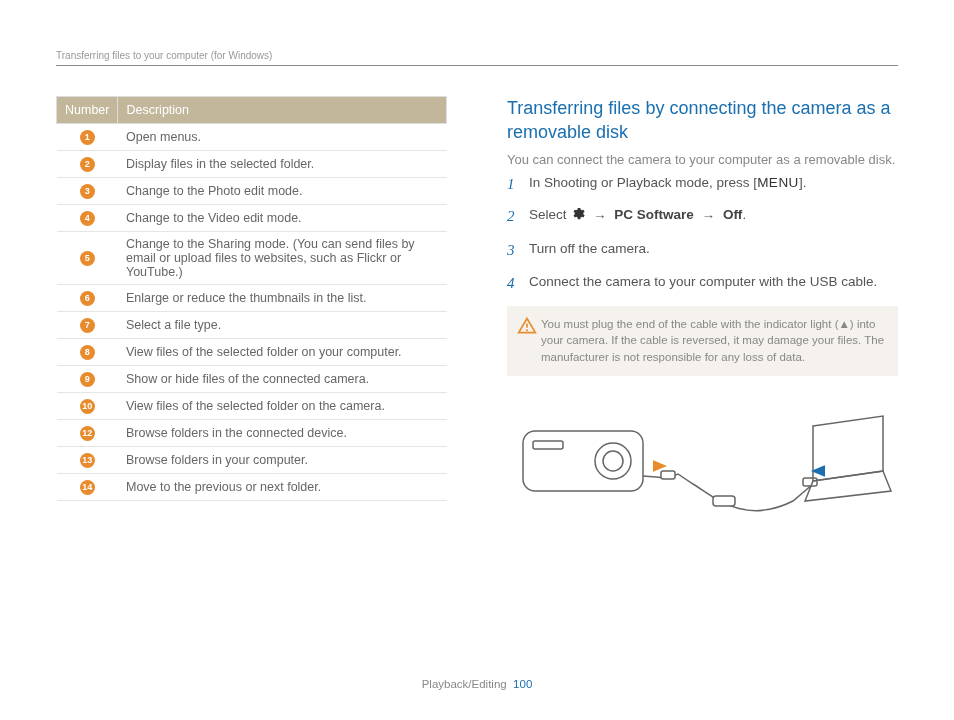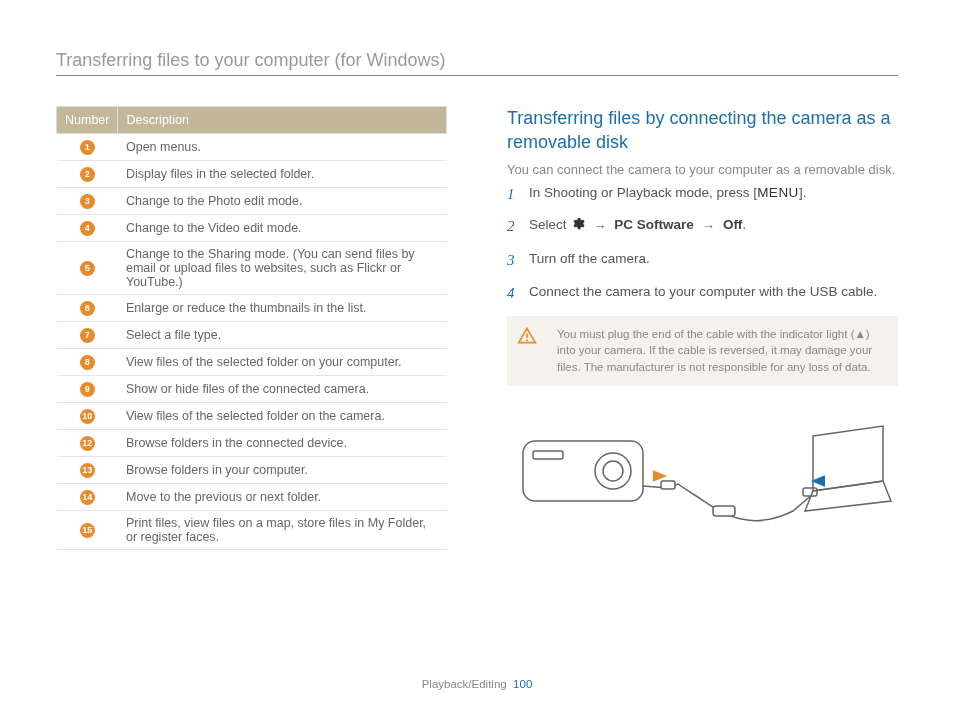--- a/index.html
+++ b/index.html
@@ -1,34 +1,34 @@
 <!DOCTYPE html>
 <html><head>
 <meta charset="utf-8">
 <style>
   *{box-sizing:border-box;margin:0;padding:0}
   body{font-family:Arial,Helvetica,sans-serif;font-size:13px;color:#555;background:#fff;width:954px;height:720px;position:relative;padding:50px 56px 0 56px}
   .header-row{border-bottom:1px solid #888;padding-bottom:4px;margin-bottom:30px}
-  .header-title{color:#999;font-size:18px;font-weight:300}
+  .header-title{color:#999;font-size:10px;font-weight:300}
   .columns{display:flex;gap:60px}
   .col{flex:1}
   table{border-collapse:collapse;width:100%;font-size:12.5px}
   thead th{background:#c2b79a;color:#fff;text-align:left;font-weight:400;padding:6px 8px;border:1px solid #ddd;font-size:12.5px}
   tbody td{border-bottom:1px solid #e5e5e5;padding:5px 8px;vertical-align:middle;color:#666}
   tbody td.numcell{text-align:center;width:60px}
   .bullet{display:inline-flex;align-items:center;justify-content:center;width:15px;height:15px;border-radius:50%;background:#e88b2d;color:#fff;font-size:9px;font-weight:bold;line-height:1}
   .sec-title{color:#1a6fb0;font-size:18px;font-weight:400;margin-bottom:6px;line-height:1.35}
   .lead{color:#888;font-size:13px;margin-bottom:4px;line-height:1.4}
   ol.steps{list-style:none;counter-reset:st}
   ol.steps>li{counter-increment:st;position:relative;padding-left:22px;margin-bottom:12px;font-size:13.5px;color:#555;line-height:1.5}
   ol.steps>li::before{content:counter(st);position:absolute;left:0;top:0;color:#1a6fb0;font-style:italic;font-size:15px;font-family:Georgia,serif}
   .menu-label{font-weight:normal;letter-spacing:.5px;color:#333}
   .gear{display:inline-block;vertical-align:-2px}
   .arrow{padding:0 4px}
-  .callout{background:#f5f2ed;padding:10px 12px 10px 50px;position:relative;font-size:11.5px;color:#888;line-height:1.45;margin-top:14px}
+  .callout{background:#f5f2ed;padding:10px 12px 10px 34px;position:relative;font-size:11.5px;color:#888;line-height:1.45;margin-top:14px}
   .callout .warn{position:absolute;left:10px;top:10px}
   .footer{position:absolute;bottom:30px;left:0;right:0;text-align:center;font-size:11.5px;color:#888}
   .footer .pg{color:#1a6fb0}
   .illus{margin-top:20px;text-align:center}
   .bold{font-weight:600;color:#444}
 </style>
 </head>
 <body>
 
 <div class="header-row">
@@ -91,24 +91,20 @@
             <td>Browse folders in the connected device.</td>
           </tr>
           <tr>
             <td class="numcell"><span class="bullet">13</span></td>
             <td>Browse folders in your computer.</td>
           </tr>
           <tr>
             <td class="numcell"><span class="bullet">14</span></td>
             <td>Move to the previous or next folder.</td>
           </tr>
-          <tr>
-            <td class="numcell"><span class="bullet">15</span></td>
-            <td>Print files, view files on a map, store files in My Folder, or register faces.</td>
-          </tr>
         </tbody>
     </table>
   </div>
 
   <div class="col">
     <h2 class="sec-title">Transferring files by connecting the camera as a removable disk</h2>
     <p class="lead">You can connect the camera to your computer as a removable disk.</p>
 
     <ol class="steps">
       <li>

